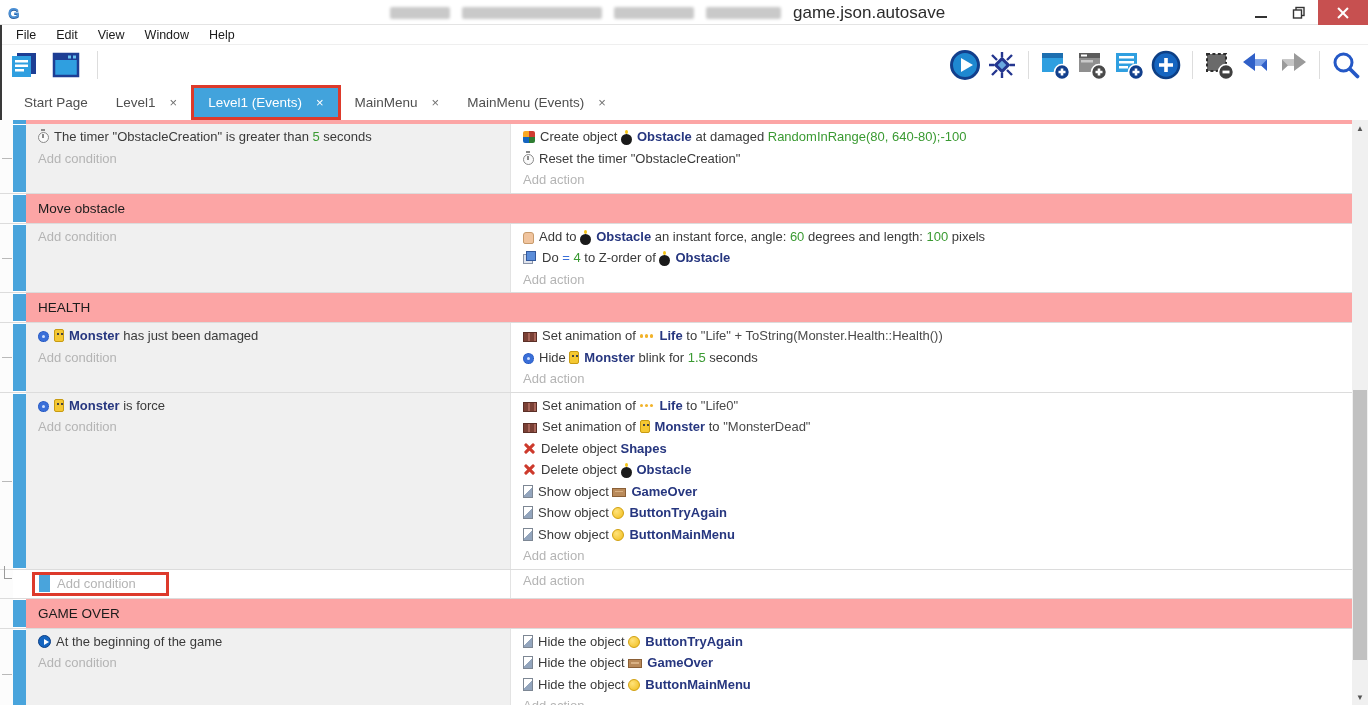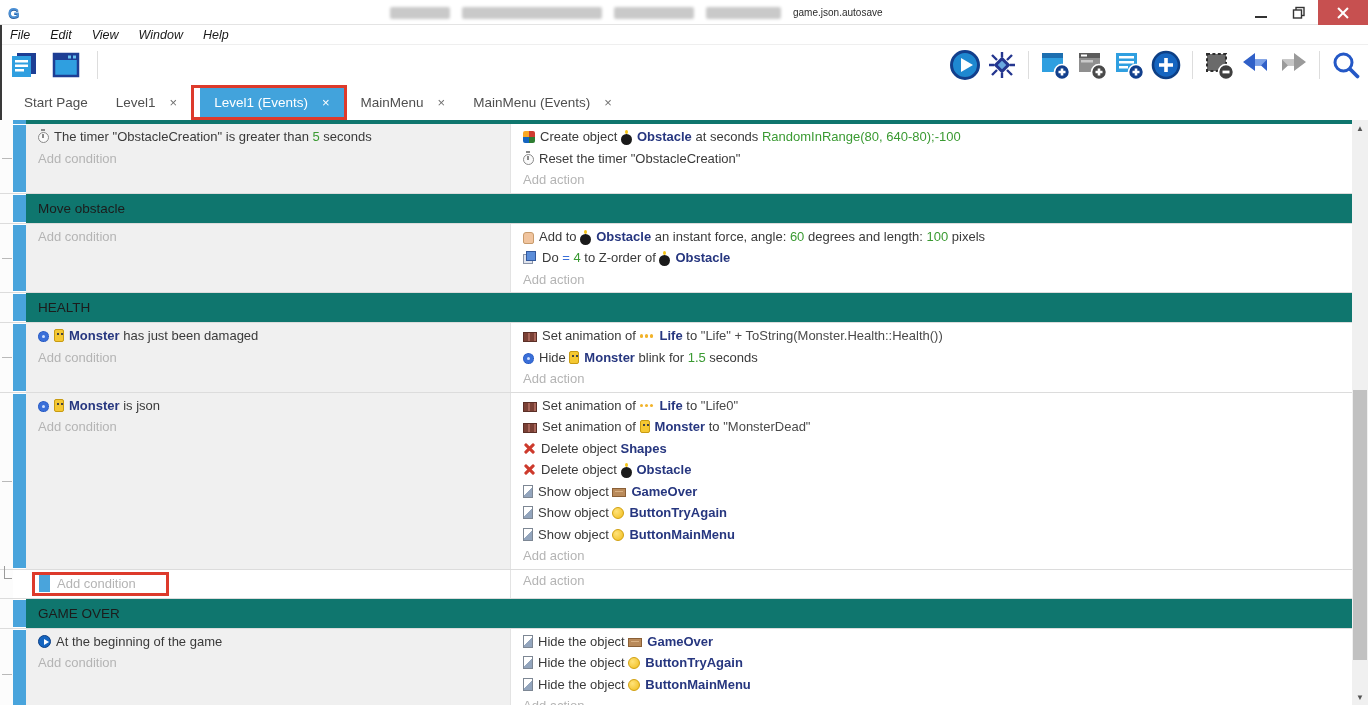--- a/index.html
+++ b/index.html
@@ -6,63 +6,63 @@
   html,body { margin:0; padding:0; background:#555; }
   body { font-family:"Liberation Sans", sans-serif; }
   .window { position:relative; width:1368px; height:705px; background:#fff; overflow:hidden; }
 
   
   .titlebar { position:relative; height:25px; background:#fff; border-bottom:1px solid #e4e4e4; display:flex; align-items:center; }
   .logo { margin-left:8px; font-weight:bold; font-size:15px; color:#4a8fd4; text-shadow:0 1px 0 #2a5fa0; }
   .title-wrap { position:absolute; left:390px; top:4px; height:17px; display:flex; align-items:center; gap:12px; }
   .blob { height:12px; background:#c9c9c9; border-radius:2px; filter:blur(1.5px); }
   .b1{width:60px} .b2{width:140px} .b3{width:80px} .b4{width:75px}
-  .title-text { font-size:10px; color:#2b2b2b; }
+  .title-text { font-size:17px; color:#2b2b2b; }
   .win-controls { position:absolute; right:0; top:0; height:25px; display:flex; }
   .wbtn { width:38px; height:25px; display:flex; align-items:center; justify-content:center; }
   .wbtn.close { width:50px; background:#c75050; }
   .min-glyph { width:12px; height:2px; background:#333; margin-top:8px; }
   .x-glyph { position:relative; width:14px; height:14px; }
   .x-glyph::before,.x-glyph::after { content:''; position:absolute; left:0; top:6px; width:14px; height:2px; background:#fff; }
   .x-glyph::before{ transform:rotate(45deg);} .x-glyph::after{ transform:rotate(-45deg);}
 
   
-  .menubar { height:20px; background:#fff; border-bottom:1px solid #efefef; display:flex; align-items:center; padding-left:0;font-style:italic; }
+  .menubar { height:20px; background:#fff; border-bottom:1px solid #efefef; display:flex; align-items:center; padding-left:6px; }
   .menu-item { padding:0 10px; font-size:12.5px; color:#1a1a1a; }
   .frame-edge { position:absolute; left:0; top:25px; height:95px; width:2px; background:#3a3a3a; z-index:5; }
 
   
   .toolbar { height:40px; background:#fff; display:flex; align-items:center; padding:0 6px 0 8px; }
   .tb-left { display:flex; gap:10px; align-items:center; }
   .tb-spacer { flex:1; }
   .tb-right { display:flex; gap:5px; align-items:center; }
   .tb-sep { width:1px; height:28px; background:#ddd; margin:0 5px; }
   .tbi { width:32px; height:32px; display:flex; align-items:center; justify-content:center; }
 
   
   .tabbar { height:35px; background:#fff; display:flex; align-items:stretch; padding-left:10px; font-size:13.5px; }
   .tab { display:flex; align-items:center; padding:0 14px; color:#4f4f4f; }
   .tab .tx { margin-left:14px; color:#6f6f6f; font-size:13px; }
   .tab-redbox { display:flex; border:3px solid #dd3a2b; }
-  .tab.active { background:#42a3dc; color:#fff;margin-left:6px; }
+  .tab.active { background:#42a3dc; color:#fff; }
   .tab.active .tx { color:#fff; }
 
   
   .sheet { position:absolute; top:120px; left:0; right:16px; bottom:0; background:#fff; overflow:hidden; }
   .srow { display:flex; align-items:stretch; border-bottom:1px solid #dcdcdc; position:relative; }
   .gutter { width:13px; flex:none; background:#fcfcfc; position:relative; }
   .gutter .tick { position:absolute; top:50%; left:2px; width:10px; height:1px; background:#b9b9b9; }
   .gutter .connector { position:absolute; left:4px; top:-4px; width:8px; height:13px; border-left:1px solid #9a9a9a; border-bottom:1px solid #9a9a9a; }
   .bluebar { width:13px; flex:none; background:#49a4dc; margin:1px 0; }
   .bluebar.ghost { background:transparent; }
   .cell { padding:2px 0; }
   .cond { width:484px; flex:none; background:#f0f0f0; }
   .act { flex:1; background:#fff; border-left:1px solid #e3e3e3; }
   .row-white .cond { background:#fff; }
-  .comment-body { flex:1; background:#0f766e; display:flex; align-items:center; font-size:13.5px; color:#1c1c1c; padding-left:12px; }
+  .comment-body { flex:1; background:#fca5a5; display:flex; align-items:center; font-size:13.5px; color:#1c1c1c; padding-left:12px; }
   .comment-outer { height:30px; }
   .strip-row { height:4px; border-bottom:none; }
   .strip-row .bluebar { margin:0; }
   .row-mini .line { line-height:18px; }
 
   .line { line-height:21.5px; font-size:13px; padding-left:12px; white-space:nowrap; overflow:hidden; color:#3a3a3a; }
   .line.placeholder { color:#b4b4b4; }
   .t-text { color:#3a3a3a; }
   .t-obj { color:#26367f; font-weight:bold; }
   .t-val { color:#3a9a32; }
@@ -281,21 +281,21 @@
       <div class="srow">
         <div class="gutter">
           <div class="tick"></div>
         </div>
         <div class="bluebar"></div>
         <div class="cell cond">
           <div class="line"><span class="ic ic-clock"></span><span class="t-text">The timer "ObstacleCreation" is greater than </span><span class="t-val">5</span><span class="t-text"> seconds</span></div>
           <div class="line placeholder">Add condition</div>
         </div>
         <div class="cell act">
-          <div class="line"><span class="ic ic-create"></span><span class="t-text">Create object </span><span class="ic ic-bomb"></span><span class="t-obj">Obstacle</span><span class="t-text"> at seconds </span><span class="t-val">RandomInRange(80, 640-80);-100</span></div>
+          <div class="line"><span class="ic ic-create"></span><span class="t-text">Create object </span><span class="ic ic-bomb"></span><span class="t-obj">Obstacle</span><span class="t-text"> at damaged </span><span class="t-val">RandomInRange(80, 640-80);-100</span></div>
           <div class="line"><span class="ic ic-clock"></span><span class="t-text">Reset the timer "ObstacleCreation"</span></div>
           <div class="line placeholder">Add action</div>
         </div>
       </div>
       <div class="srow comment-outer">
         <div class="gutter"></div>
         <div class="bluebar"></div>
         <div class="comment-body">Move obstacle</div>
       </div>
       <div class="srow">
@@ -331,21 +331,21 @@
           <div class="line"><span class="ic ic-gear"></span><span class="t-text">Hide </span><span class="ic ic-monster"></span><span class="t-obj">Monster</span><span class="t-text"> blink for </span><span class="t-val">1.5</span><span class="t-text"> seconds</span></div>
           <div class="line placeholder">Add action</div>
         </div>
       </div>
       <div class="srow">
         <div class="gutter">
           <div class="tick"></div>
         </div>
         <div class="bluebar"></div>
         <div class="cell cond">
-          <div class="line"><span class="ic ic-gear"></span><span class="ic ic-monster"></span><span class="t-obj">Monster</span><span class="t-text"> is json</span></div>
+          <div class="line"><span class="ic ic-gear"></span><span class="ic ic-monster"></span><span class="t-obj">Monster</span><span class="t-text"> is force</span></div>
           <div class="line placeholder">Add condition</div>
         </div>
         <div class="cell act">
           <div class="line"><span class="ic ic-film"></span><span class="t-text">Set animation of </span><span class="ic ic-dots"></span><span class="t-obj">Life</span><span class="t-text"> to </span><span class="t-str">"Life0"</span></div>
           <div class="line"><span class="ic ic-film"></span><span class="t-text">Set animation of </span><span class="ic ic-monster"></span><span class="t-obj">Monster</span><span class="t-text"> to </span><span class="t-str">"MonsterDead"</span></div>
           <div class="line"><span class="ic ic-delx"></span><span class="t-text">Delete object </span><span class="t-obj">Shapes</span></div>
           <div class="line"><span class="ic ic-delx"></span><span class="t-text">Delete object </span><span class="ic ic-bomb"></span><span class="t-obj">Obstacle</span></div>
           <div class="line"><span class="ic ic-visib"></span><span class="t-text">Show object </span><span class="ic ic-banner"></span><span class="t-obj">GameOver</span></div>
           <div class="line"><span class="ic ic-visib"></span><span class="t-text">Show object </span><span class="ic ic-ycircle"></span><span class="t-obj">ButtonTryAgain</span></div>
           <div class="line"><span class="ic ic-visib"></span><span class="t-text">Show object </span><span class="ic ic-ycircle"></span><span class="t-obj">ButtonMainMenu</span></div>
@@ -375,22 +375,22 @@
       <div class="srow">
         <div class="gutter">
           <div class="tick"></div>
         </div>
         <div class="bluebar"></div>
         <div class="cell cond">
           <div class="line"><span class="ic ic-playcircle"></span><span class="t-text">At the beginning of the game</span></div>
           <div class="line placeholder">Add condition</div>
         </div>
         <div class="cell act">
+          <div class="line"><span class="ic ic-visib"></span><span class="t-text">Hide the object </span><span class="ic ic-ycircle"></span><span class="t-obj">ButtonTryAgain</span></div>
           <div class="line"><span class="ic ic-visib"></span><span class="t-text">Hide the object </span><span class="ic ic-banner"></span><span class="t-obj">GameOver</span></div>
-          <div class="line"><span class="ic ic-visib"></span><span class="t-text">Hide the object </span><span class="ic ic-ycircle"></span><span class="t-obj">ButtonTryAgain</span></div>
           <div class="line"><span class="ic ic-visib"></span><span class="t-text">Hide the object </span><span class="ic ic-ycircle"></span><span class="t-obj">ButtonMainMenu</span></div>
           <div class="line placeholder">Add action</div>
         </div>
       </div>
     </div>
 
   <div class="vscroll">
     <div class="varrow up">▲</div>
     <div class="vthumb"></div>
     <div class="varrow down">▼</div>

